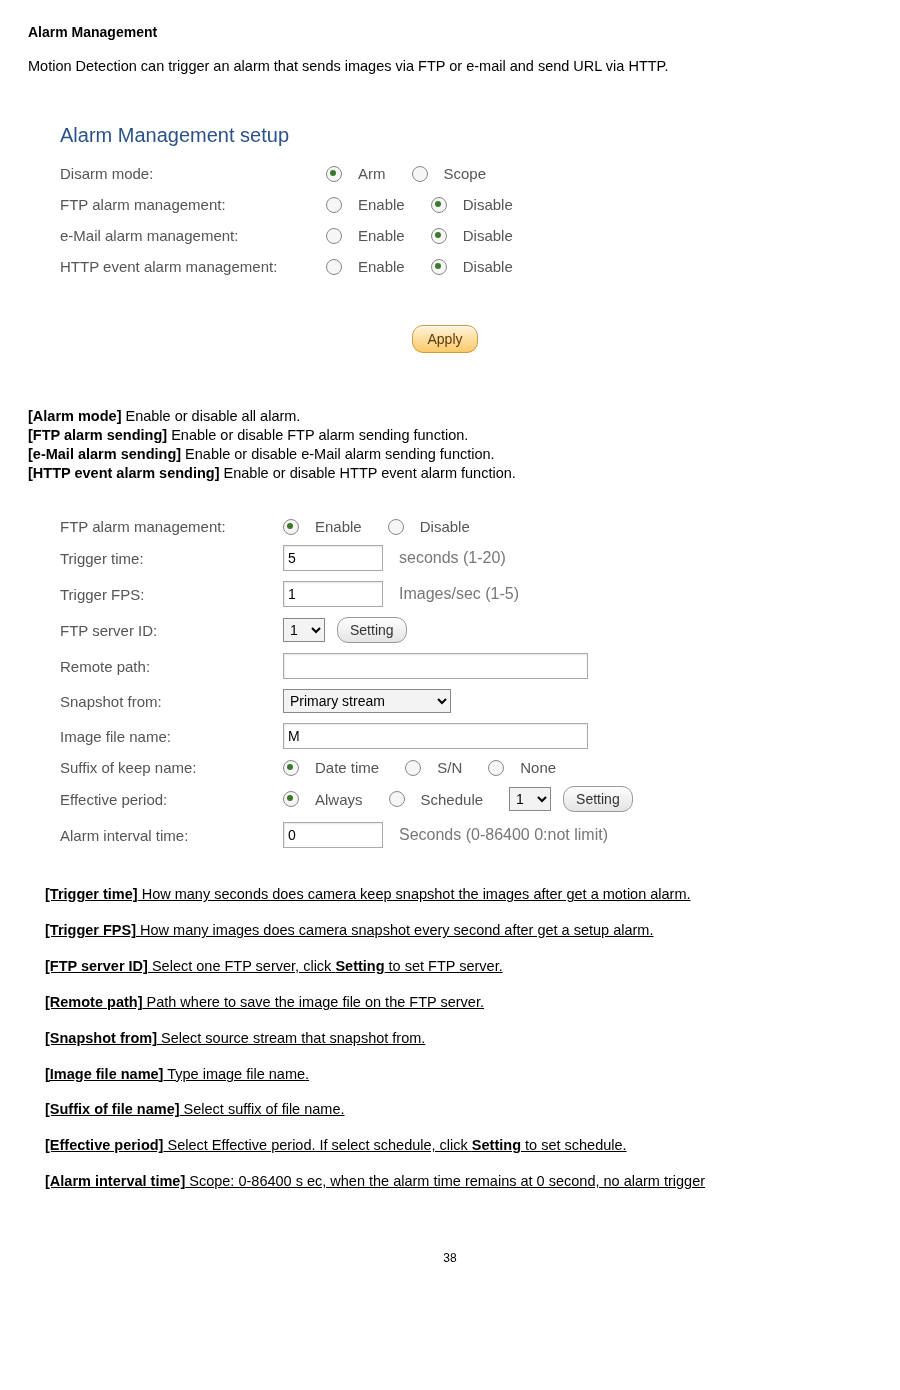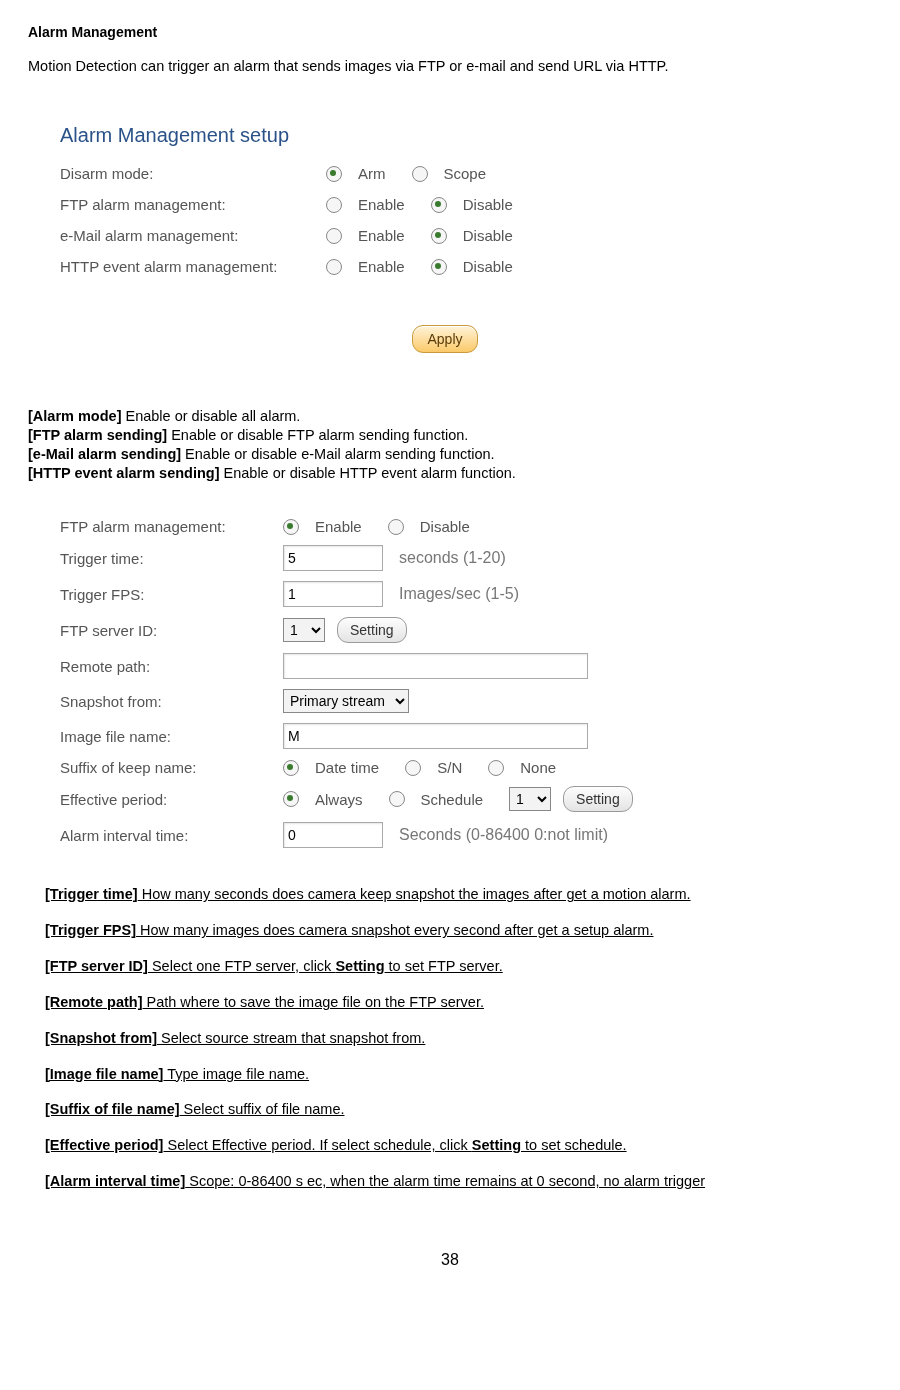--- a/index.html
+++ b/index.html
@@ -126,29 +126,29 @@
   .text-input.narrow { width: 90px; }
   .text-input.wide { width: 295px; }
   .select {
     height: 24px;
     border: 1px solid #888;
     background: #f3f3f3;
     font-size: 14px;
     padding: 1px 2px;
   }
   .select.sm { width: 42px; }
-  .select.md { width: 126px; }
+  .select.md { width: 168px; }
   .hint {
     color: #777;
     font-size: 16px;
     margin-left: 4px;
   }
   .page-num {
     text-align: center;
-    font-size: 16px;
+    font-size: 12px;
     margin-top: 60px;
   }
   .desc-block2 {
     margin: 0 0 0 0;
     line-height: 1.3;
   }
   .desc-block2 p { margin: 17px; text-decoration: underline; }
   .justify { text-align: justify; }
 </style>
 </head>

